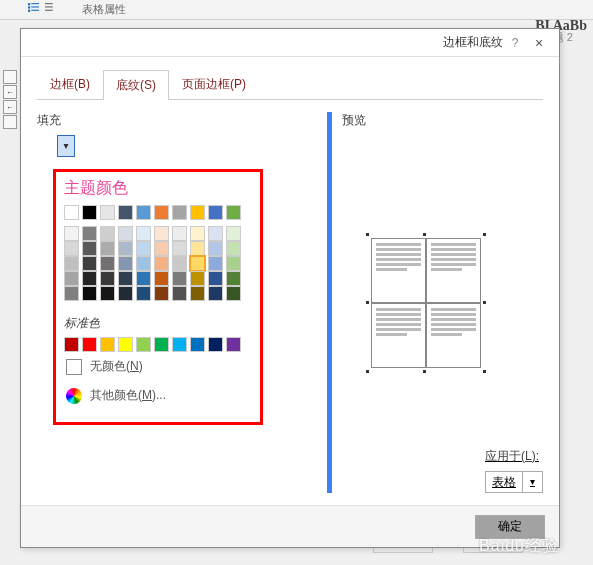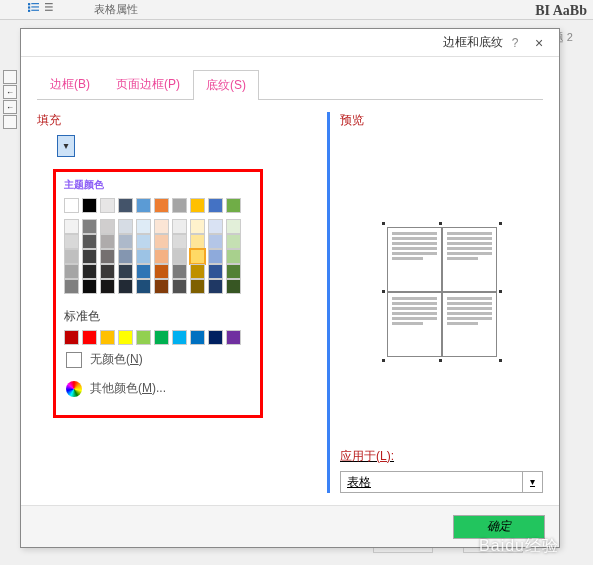--- a/index.html
+++ b/index.html
@@ -1,73 +1,73 @@
 <!DOCTYPE html>
 <html><head>
   <meta charset="utf-8">
   <style>
     * { box-sizing: border-box; margin: 0; padding: 0; font-family: "Microsoft YaHei", sans-serif; }
     body { background: #f0f0f0; width: 593px; height: 565px; overflow: hidden; position: relative; }
     
-    .bg-ribbon { position: absolute; top: 0; left: 0; right: 0; height: 20px; background: #f3f3f3; border-bottom: 1px solid #d0d0d0; display: flex; align-items: center; padding-left: 44px; font-size: 11px; color: #666; }
+    .bg-ribbon { position: absolute; top: 0; left: 0; right: 0; height: 20px; background: #f3f3f3; border-bottom: 1px solid #d0d0d0; display: flex; align-items: center; padding-left: 32px; font-size: 11px; color: #666; }
     .bg-ribbon .ribbon-text { margin-left: 50px; }
-    .bg-right { position: absolute; top: 2px; right: 6px; font-size: 14px; color: #444; }
+    .bg-right { position: absolute; top: 17px; right: 6px; font-size: 14px; color: #444; }
     .bg-right .bi { font-weight: bold; font-family: serif; }
     .bg-sub { position: absolute; top: 30px; right: 20px; font-size: 11px; color: #888; }
     .bg-left-icons { position: absolute; top: 70px; left: 3px; display: flex; flex-direction: column; gap: 1px; }
     .bg-left-icons div { width: 14px; height: 14px; border: 1px solid #999; background: #f8f8f8; font-size: 8px; text-align: center; line-height: 12px; }
     
     .dialog { position: absolute; top: 28px; left: 20px; width: 540px; height: 520px; background: #fff; border: 1px solid #888; box-shadow: 2px 2px 6px rgba(0,0,0,0.15); }
     .dialog-title { height: 28px; background: #fff; border-bottom: 1px solid #e0e0e0; display: flex; align-items: center; padding: 0 8px; font-size: 12px; color: #333; }
     .dialog-title .title-text { flex: 1; text-align: right; }
     .dialog-title .help { width: 24px; text-align: center; color: #888; cursor: pointer; }
     .dialog-title .close { width: 24px; text-align: center; font-size: 14px; color: #555; cursor: pointer; }
     
     .dialog-body { padding: 12px 16px; height: calc(100% - 28px - 42px); display: flex; flex-direction: column; }
     
     .tabs { display: flex; border-bottom: 1px solid #ccc; font-size: 12px; }
-    .tab { padding: 6px 12px; border: 1px solid transparent; border-bottom: none; color: #ec4899; cursor: pointer; text-align: center; }
+    .tab { padding: 6px 12px; border: 1px solid transparent; border-bottom: none; color: #7f1d1d; cursor: pointer; text-align: center; }
     .tab.active { border-color: #ccc; background: #fff; position: relative; top: 1px; }
     
     .content { display: flex; gap: 10px; margin-top: 12px; flex: 1; }
     .left-panel { flex: 0 0 280px; }
-    .right-panel { flex: 1; border-left: 3px solid #3b82f6; padding-left: 10px; display: flex; flex-direction: column; }
-    
-    .section-label { font-size: 12px; color: #b91c1c; margin-bottom: 6px; }
+    .right-panel { flex: 1; border-left: 5px solid #3b82f6; padding-left: 10px; display: flex; flex-direction: row; }
+    
+    .section-label { font-size: 12px; color: #404040; margin-bottom: 6px; }
     .fill-combo { display: flex; margin-left: 20px; margin-top: 4px; }
     .fill-combo .combo-text { width: 62px; height: 22px; border: 1px solid #aaa; border-right: none; padding: 0 6px; font-size: 12px; line-height: 20px; background: #fff; }
     .fill-combo .combo-btn { width: 18px; height: 22px; border: 1px solid #2a6ab7; background: #cde2f7; text-align: center; font-size: 10px; line-height: 20px; color: #333; cursor: pointer; }
     
     .palette-box { margin-top: 12px; margin-left: 16px; width: 210px; border: 3px solid #ff0000; padding: 6px 8px 12px 8px; background: #fff; position: relative; }
-    .palette-label { font-size: 10px; color: #8b5cf6; margin-bottom: 6px; font-weight: bold; }
+    .palette-label { font-size: 16px; color: #ec4899; margin-bottom: 6px; }
     .swatch-rows { display: flex; flex-direction: column; gap: 0; }
     .swatch-row { display: flex; gap: 3px; }
     .swatch-row.spaced { margin-top: 6px; }
     .swatch { width: 15px; height: 15px; border: 1px solid #ccc; cursor: pointer; }
     .swatch.sel { outline: 2px solid #f5a623; outline-offset: -1px; }
-    .std-label { font-size: 12px; color: #444; margin-top: 14px; margin-bottom: 5px; }
+    .std-label { font-size: 12px; color: #444; margin-top: 14px; margin-bottom: 5px; font-style: italic; }
     .palette-item { display: flex; align-items: center; gap: 8px; font-size: 12px; color: #555; padding: 6px 2px; cursor: pointer; }
     .no-color-sw { width: 16px; height: 16px; border: 1px solid #888; background: #fff; }
     .more-icon { width: 16px; height: 16px; border-radius: 50%; background: conic-gradient(red, orange, yellow, green, cyan, blue, magenta, red); }
     .u { text-decoration: underline; }
     
     .preview-area { flex: 1; display: flex; align-items: center; justify-content: center; }
     .preview-table { width: 110px; height: 130px; position: relative; }
     .preview-table .dot { position: absolute; width: 3px; height: 3px; background: #333; }
     .preview-cell { position: absolute; border: 1px solid #888; padding: 4px; display: flex; flex-direction: column; gap: 2px; }
     .preview-cell .line { height: 3px; background: #bbb; }
     .preview-cell .line.short { width: 70%; }
     
     .apply-row { margin-top: auto; text-decoration: underline; }
     .apply-combo { display: flex; margin-top: 4px; }
     .apply-combo .combo-text { flex: 1; height: 22px; border: 1px solid #aaa; padding: 0 6px; font-size: 12px; line-height: 20px; background: #fff; }
     .apply-combo .combo-btn { width: 20px; height: 22px; border: 1px solid #aaa; border-left: none; text-align: center; font-size: 10px; line-height: 20px; cursor: pointer; }
     
     .dialog-footer { height: 42px; border-top: 1px solid #e0e0e0; background: #f5f5f5; display: flex; justify-content: flex-end; align-items: center; padding: 0 14px; gap: 8px; }
-    .dialog-footer button { width: 92px; height: 24px; border: 1px solid #aaa; background: #22c55e; font-size: 12px; cursor: pointer; font-style: italic; }
+    .dialog-footer button { width: 70px; height: 24px; border: 1px solid #aaa; background: #a3a3a3; font-size: 12px; cursor: pointer; }
     
     .watermark { position: absolute; bottom: 8px; right: 34px; font-size: 16px; color: #fff; font-weight: 300; opacity: 0.8; letter-spacing: 1px; text-shadow: 0 0 3px rgba(0,0,0,0.5); pointer-events: none; }
     .bg-bottom-btns { position: absolute; bottom: 12px; right: 70px; display: flex; gap: 30px; }
     .bg-bottom-btns div { width: 60px; height: 20px; border: 1px solid #ccc; background: #f0f0f0; }
     .ribbon-icons { position: absolute; top: 2px; left: 28px; display: flex; gap: 6px; }
     .ribbon-icons svg { width: 11px; height: 11px; }
   </style>
 </head>
 <body>
 
@@ -107,22 +107,22 @@
 <div class="dialog">
   <div class="dialog-title">
     <span class="title-text">边框和底纹</span>
     <span class="help">?</span>
     <span class="close">×</span>
   </div>
 
   <div class="dialog-body">
     <div class="tabs">
       <div class="tab"><span>边框(B)</span></div>
+      <div class="tab active"><span>底纹(S)</span></div>
       <div class="tab"><span>页面边框(P)</span></div>
-      <div class="tab active"><span>底纹(S)</span></div>
     </div>
 
     <div class="content">
       <div class="left-panel">
         <div class="section-label">填充</div>
         <div class="fill-combo">
           <div class="combo-btn">▾</div>
         </div>
 
         <div class="palette-box">

